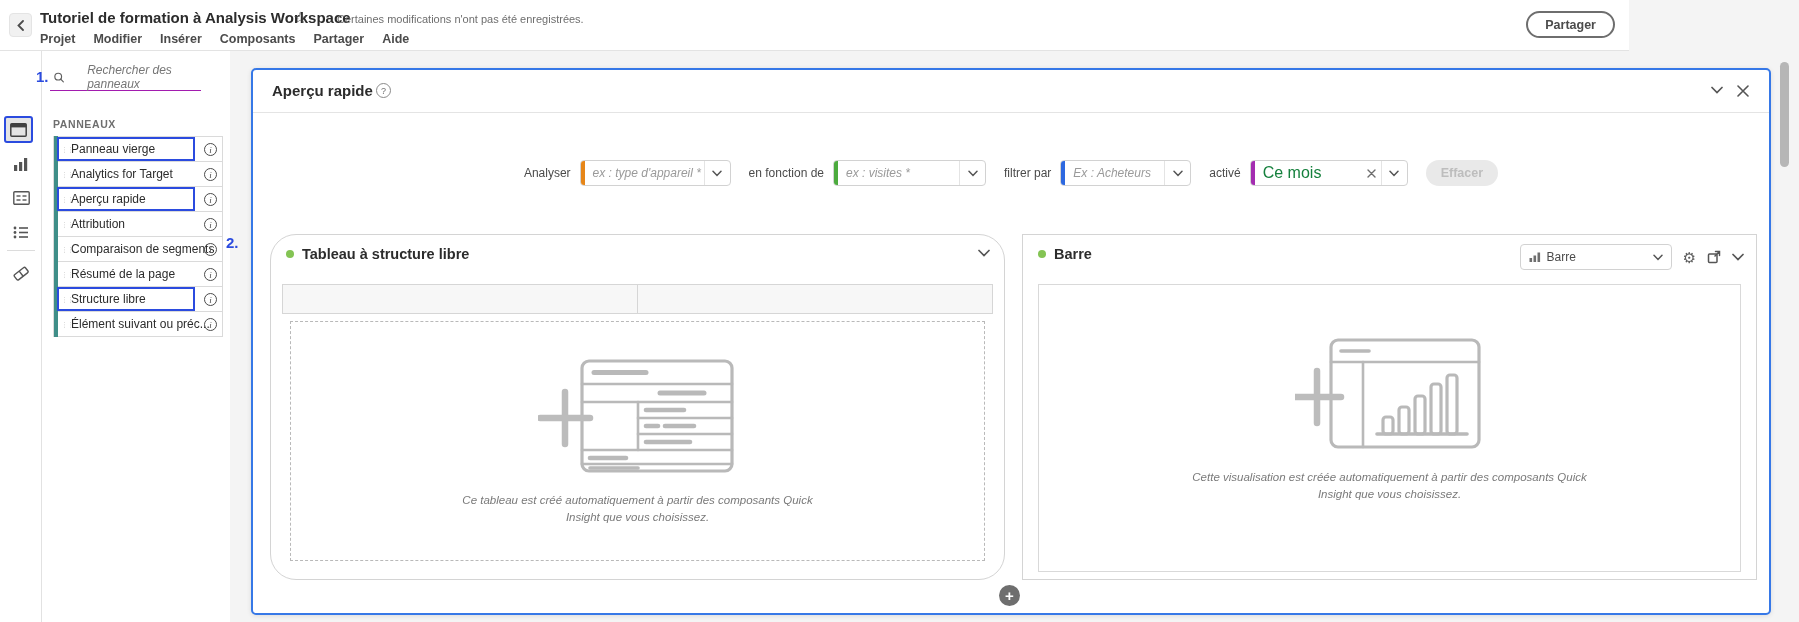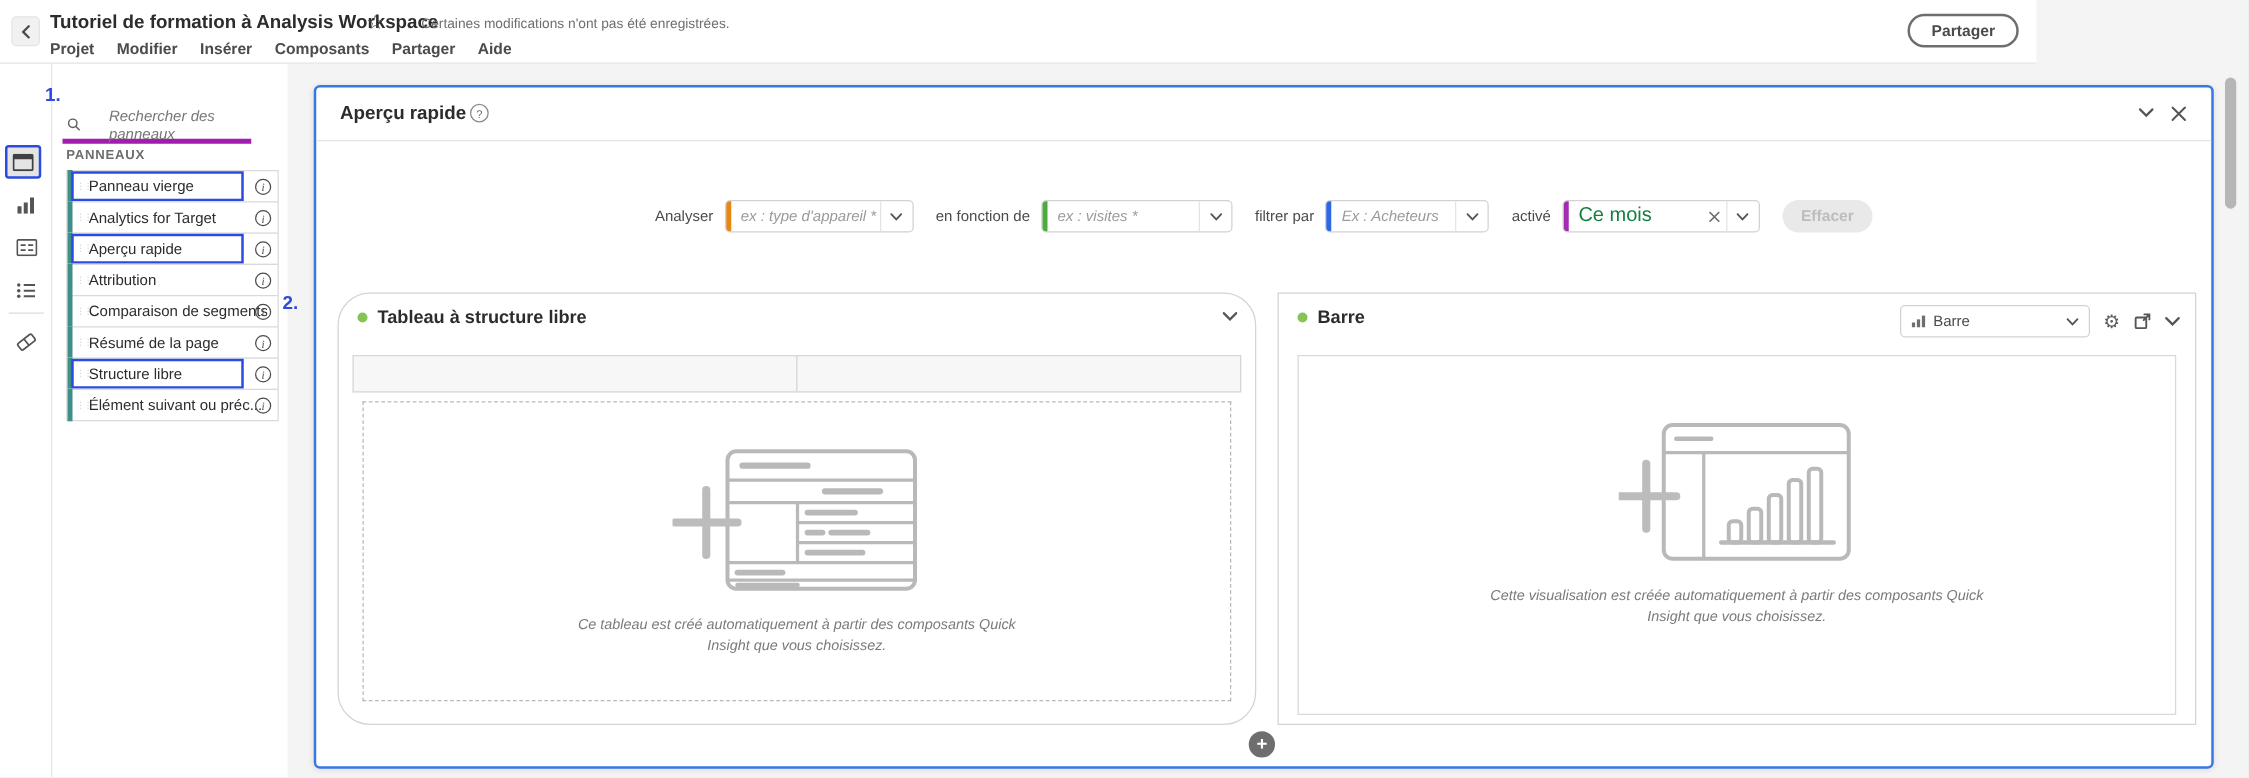--- a/index.html
+++ b/index.html
@@ -20,21 +20,21 @@
   
   .rail { position:absolute; left:0; top:51px; width:42px; height:571px; background:#fff; border-right:1px solid #e2e2e2; }
   .rail-ic { position:absolute; left:8px; width:26px; height:24px; display:flex; align-items:center; justify-content:center; cursor:pointer; }
   .rail-ic1 { left:4px; top:65px; width:29px; height:27px; background:#e4e4e4; border-radius:3px; border:2px solid #2b4bdf; }
   .rail-div { position:absolute; left:7px; top:199px; width:28px; height:1px; background:#dcdcdc; }
   .ann { position:absolute; color:#2b4bdf; font-weight:bold; font-size:15px; z-index:30; }
   .ann-1 { left:36px; top:68px; }
   .ann-2 { left:226px; top:234px; }
   
   .sidebar { position:absolute; left:42px; top:51px; width:188px; height:571px; background:#fff; }
-  .search { position:absolute; left:8px; top:13px; width:151px; height:27px; border-bottom:4px solid #a21caf; display:flex; align-items:center; gap:23px; padding:0 4px;margin-top:24px; }
+  .search { position:absolute; left:8px; top:13px; width:151px; height:27px; border-bottom:1px solid #a21caf; display:flex; align-items:center; gap:23px; padding:0 4px; }
   .search .ph { font-size:12px; font-style:italic; color:#767676; }
   .sect-title { position:absolute; left:11px; top:67px; font-size:10.5px; font-weight:bold; letter-spacing:.6px; color:#6e6e6e; }
   .plist { position:absolute; left:11px; top:86px; width:170px; }
   .prow { position:relative; height:26px; background:#fff; border:1px solid #dadada; margin-top:-1px; display:flex; align-items:center; cursor:pointer; }
   .prow .bar { position:absolute; left:0; top:-1px; bottom:-1px; width:4px; background:#3f8e88; }
   .prow .dots { margin-left:7px; width:6px; font-size:7px; letter-spacing:-1px; color:#c4c4c4; line-height:1; }
   .prow .lbl { margin-left:4px; font-size:12px; color:#2c2c2c; white-space:nowrap; overflow:hidden; }
   .prow .info { position:absolute; right:5px; top:6px; }
   .prow .annbox { position:absolute; left:3px; top:0px; right:27px; bottom:0px; border:2px solid #2b4bdf; pointer-events:none; }
   .info-circ { width:13px; height:13px; border:1px solid #4b4b4b; border-radius:50%; font-size:9px; color:#4b4b4b; display:flex; align-items:center; justify-content:center; font-family:"Liberation Serif",serif; font-style:italic; }

